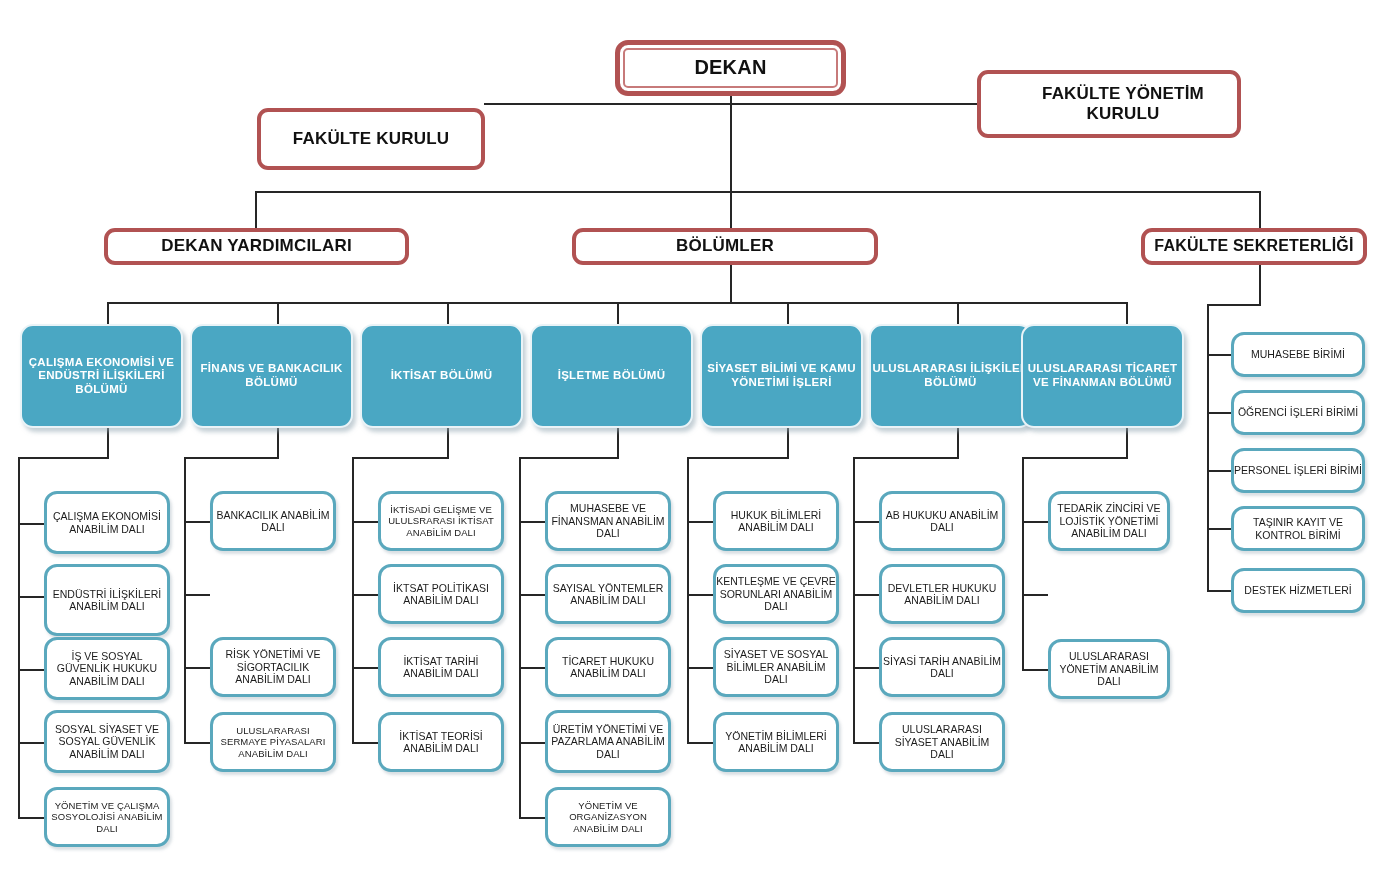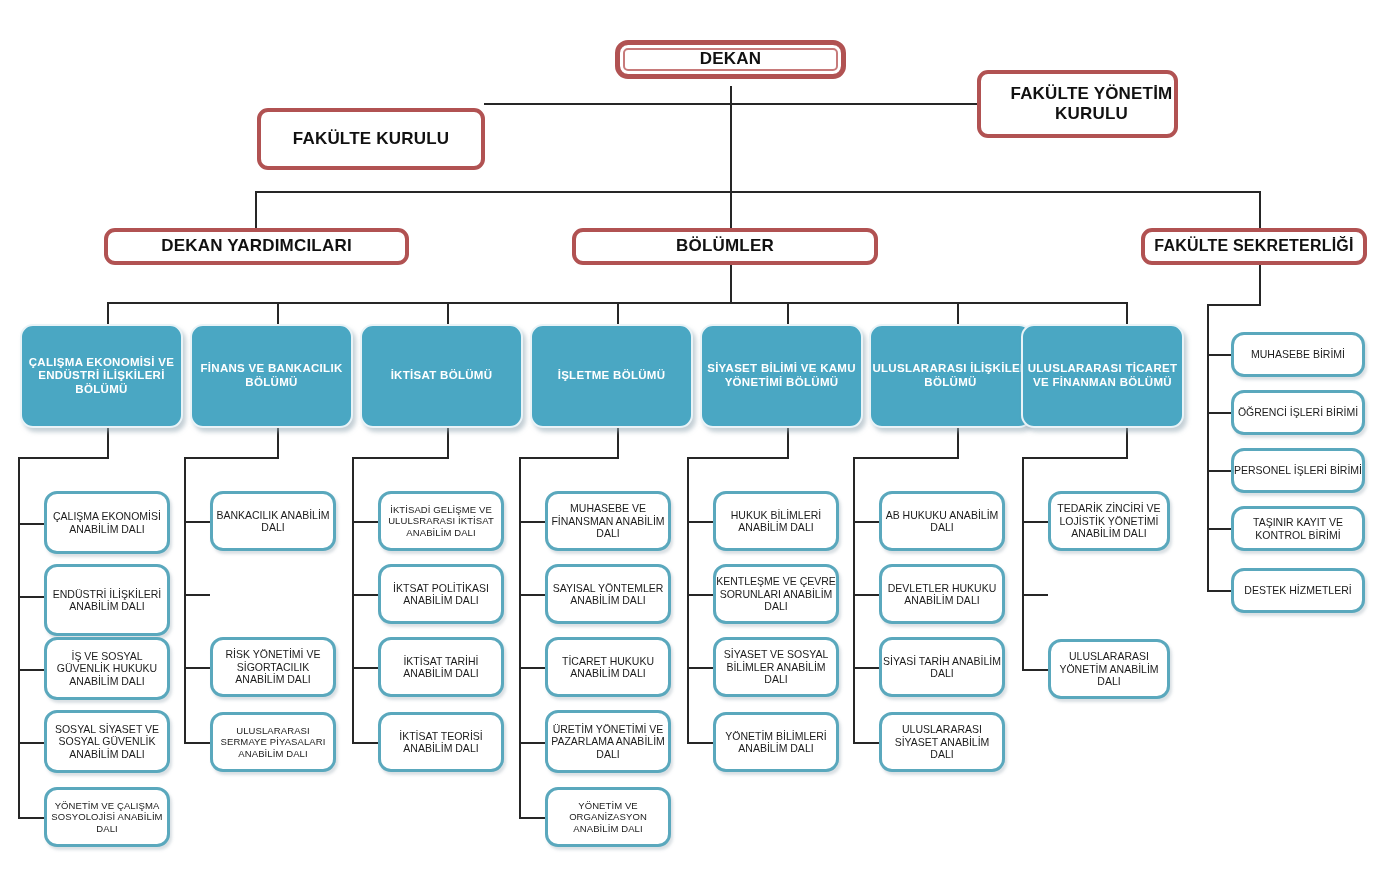--- a/index.html
+++ b/index.html
@@ -148,29 +148,29 @@
   <div class="ln h" style="left:853px;top:667px;width:26px;"></div>
   <div class="ln h" style="left:853px;top:742px;width:26px;"></div>
 
   <div class="ln v" style="left:1126px;top:428px;height:30px;"></div>
   <div class="ln h" style="left:1022px;top:457px;width:106px;"></div>
   <div class="ln v" style="left:1022px;top:457px;height:214px;"></div>
   <div class="ln h" style="left:1022px;top:521px;width:26px;"></div>
   <div class="ln h" style="left:1022px;top:594px;width:26px;"></div>
   <div class="ln h" style="left:1022px;top:669px;width:26px;"></div>
 
-  <div class="box red dekan" style="left:615px;top:40px;width:231px;height:39px;font-size:17px;">
+  <div class="box red dekan" style="left:615px;top:40px;width:231px;height:56px;font-size:20px;">
     <span>DEKAN</span>
   </div>
 
   <div class="box red" style="left:257px;top:72px;width:228px;height:62px;font-size:17px;margin-top:36px;">
     <span>FAKÜLTE KURULU</span>
   </div>
 
-  <div class="box red" style="left:977px;top:70px;width:201px;height:68px;font-size:17px;padding-left:28px;">
+  <div class="box red" style="left:977px;top:70px;width:264px;height:68px;font-size:17px;padding-left:28px;">
     <span>FAKÜLTE YÖNETİM KURULU</span>
   </div>
 
   <div class="box red" style="left:104px;top:228px;width:305px;height:37px;font-size:17px;">
     <span>DEKAN YARDIMCILARI</span>
   </div>
 
   <div class="box red" style="left:572px;top:228px;width:306px;height:37px;font-size:17px;">
     <span>BÖLÜMLER</span>
   </div>
@@ -185,21 +185,21 @@
   <div class="box teal" style="left:190px;top:324px;width:163px;height:104px;font-size:11.5px;">
     <span>FİNANS VE BANKACILIK BÖLÜMÜ</span>
   </div>
   <div class="box teal" style="left:360px;top:324px;width:163px;height:104px;font-size:11.5px;">
     <span>İKTİSAT BÖLÜMÜ</span>
   </div>
   <div class="box teal" style="left:530px;top:324px;width:163px;height:104px;font-size:11.5px;">
     <span>İŞLETME BÖLÜMÜ</span>
   </div>
   <div class="box teal" style="left:700px;top:324px;width:163px;height:104px;font-size:11.5px;">
-    <span>SİYASET BİLİMİ VE KAMU YÖNETİMİ BÖLÜMÜ</span>
+    <span>SİYASET BİLİMİ VE KAMU YÖNETİMİ İŞLERİ</span>
   </div>
   <div class="box teal" style="left:869px;top:324px;width:163px;height:104px;font-size:11.5px;">
     <span>ULUSLARARASI İLİŞKİLER BÖLÜMÜ</span>
   </div>
   <div class="box teal" style="left:1021px;top:324px;width:163px;height:104px;font-size:11.5px;">
     <span>ULUSLARARASI TİCARET VE FİNANMAN BÖLÜMÜ</span>
   </div>
 
   <div class="box leaf" style="left:44px;top:491px;width:126px;height:63px;font-size:10.5px;">
     <span>ÇALIŞMA EKONOMİSİ ANABİLİM DALI</span>

